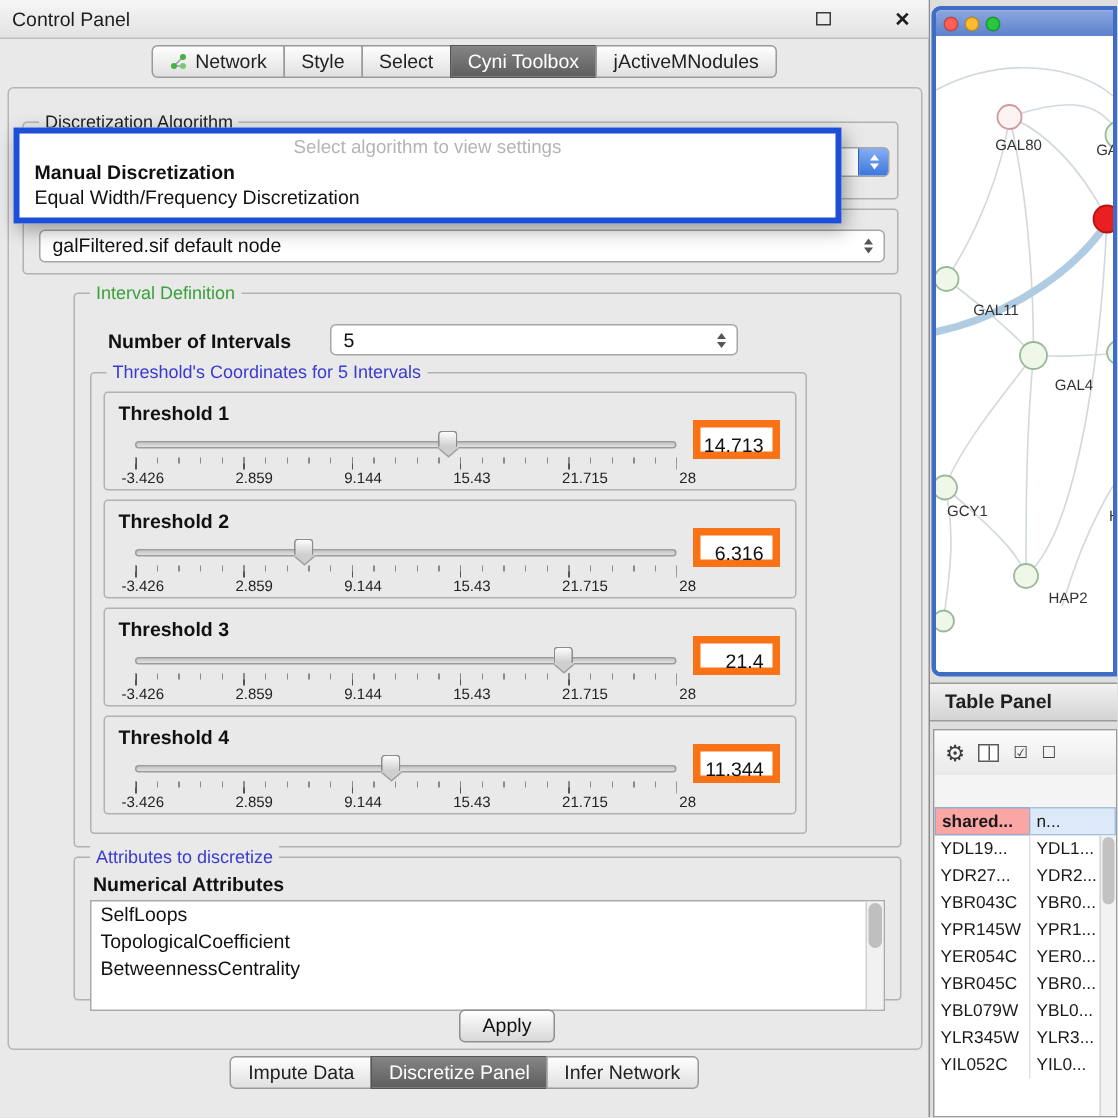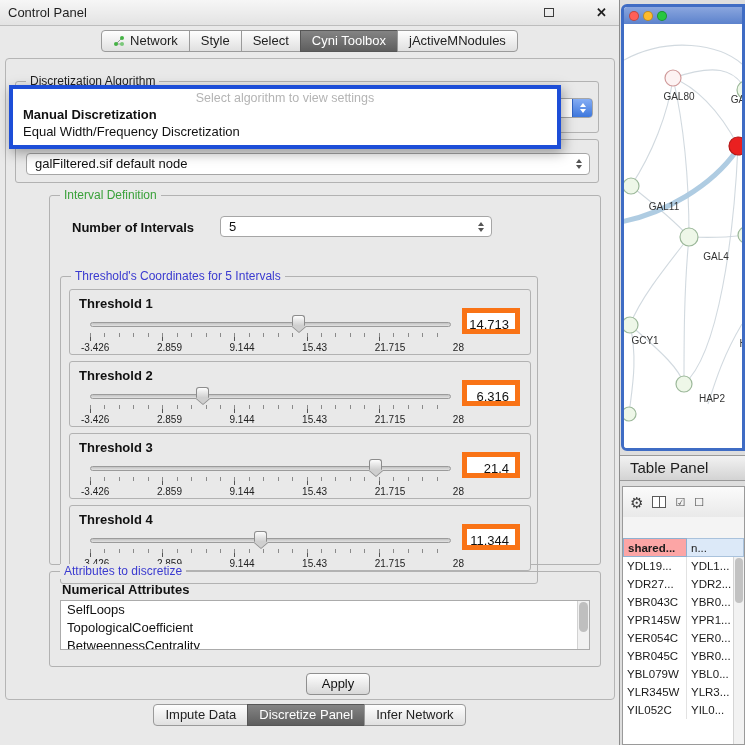--- a/index.html
+++ b/index.html
@@ -72,21 +72,21 @@
     background:repeating-linear-gradient(to right,#8a8a8a 0 1px,transparent 1px 14.44px); }
   .ticks-major { position:absolute; left:0; top:15px; width:361px; height:8px;
     background:repeating-linear-gradient(to right,#555 0 1px,transparent 1px 72.2px); }
   .tick-labels { position:absolute; left:-9px; right:-13px; top:24px; display:flex;
     justify-content:space-between; font-size:10px; color:#222; }
   .val { position:absolute; right:10px; top:18px; width:58px; height:26px; background:#fff;
     border:5px solid #f97316; font-size:13px; color:#111; line-height:24px; text-align:right; padding-right:6px; }
 
   .bold-label { position:absolute; font-size:13px; font-weight:bold; color:#111; }
 
-  .listbox { position:absolute; left:10px; top:28px; right:10px; height:50px; background:#fff;
+  .listbox { position:absolute; left:10px; top:28px; right:10px; height:74px; background:#fff;
     border:1px solid #ababab; overflow:hidden; }
   .listbox .litem { font-size:13px; color:#111; padding:1px 6px; line-height:16px; white-space:nowrap; }
   .vscroll { position:absolute; right:0; top:0; bottom:0; width:12px; background:#f1f1f1; border-left:1px solid #d2d2d2; }
   .vscroll .vthumb { position:absolute; left:1px; right:1px; top:1px; height:30px; background:#bfbfbf; border-radius:5px; }
 
   .apply-btn { position:absolute; left:50%; transform:translateX(-50%); top:614px; width:64px; height:22px;
     background:linear-gradient(#fefefe,#d8d8d8); border:1px solid #8f8f8f; border-radius:4px;
     font-size:13px; color:#111; text-align:center; line-height:20px; cursor:default;margin-left:28px; }
 
   
@@ -102,21 +102,21 @@
   .net-canvas svg { position:absolute; inset:0; }
   .edge { fill:none; stroke:#c9d2d9; stroke-width:1.1; opacity:.85; }
   .edge-thick { fill:none; stroke:#abc9e0; stroke-width:5; opacity:.95; stroke-linecap:round; }
   .net-node.green { fill:#eef7e8; stroke:#9cb89a; stroke-width:1.2; }
   .net-node.pink  { fill:#fdf3f3; stroke:#d09a9a; stroke-width:1.2; }
   .net-node.red   { fill:#ea2020; stroke:#b31515; stroke-width:1.2; }
   .net-label { fill:#333; font-size:10px; text-anchor:middle; font-family:"Liberation Sans",sans-serif; }
 
   .tablepanel-bar { position:absolute; left:620px; top:455px; width:125px; height:26px;
     background:linear-gradient(#f2f2f2,#d3d3d3); border-top:1px solid #9a9a9a; border-bottom:1px solid #9a9a9a;
-    font-size:15px; color:#1e1e1e; line-height:24px; padding-left:10px; }
+    font-size:13px; color:#1e1e1e; line-height:24px; padding-left:10px;font-weight:bold; }
 
   .table-window { position:absolute; left:622px; top:486px; width:123px; height:259px;
     background:#fff; border:1px solid #9a9a9a; overflow:hidden; }
   .tt-toolbar { height:30px; display:flex; align-items:center; gap:9px; padding:0 7px;
     background:linear-gradient(#fbfbfb,#e9e9e9); }
   .gear { font-size:15px; color:#3c3c3c; line-height:1; cursor:default; }
   .cols-icon { width:14px; height:12px; border:1px solid #5a5a5a; position:relative; background:#fff; }
   .cols-icon::before { content:""; position:absolute; left:6px; top:0; bottom:0; width:1px; background:#5a5a5a; }
   .chk { font-size:11px; color:#444; line-height:1; cursor:default; }
   .tt-gap { height:21px; background:#f4f4f4; }
@@ -298,21 +298,21 @@
 
         <span class="bold-label" style="left:22px; top:24px;">Number of Intervals</span>
         <div class="combo" style="left:170px; top:20px; width:272px; height:21px; line-height:19px;">
           <span>5</span>
           <span class="arrows">
             <span class="tri-up"></span>
               <span class="tri-down"></span>
           </span>
         </div>
 
-        <div class="group" style="left:10px; top:52px; width:478px; height:308px;margin-top:28px;">
+        <div class="group" style="left:10px; top:52px; width:478px; height:308px;">
           <span class="gtitle blue">Threshold's Coordinates for 5 Intervals</span>
 
           <div class="tbox" style="top:12px;">
             <span class="tlabel">Threshold 1</span>
             <div class="slider">
               <div class="track"></div>
               <div class="thumb" style="left: calc(57.72% - 6px);"></div>
               <div class="ticks-major"></div>
               <div class="ticks-minor"></div>
               <div class="tick-labels">

